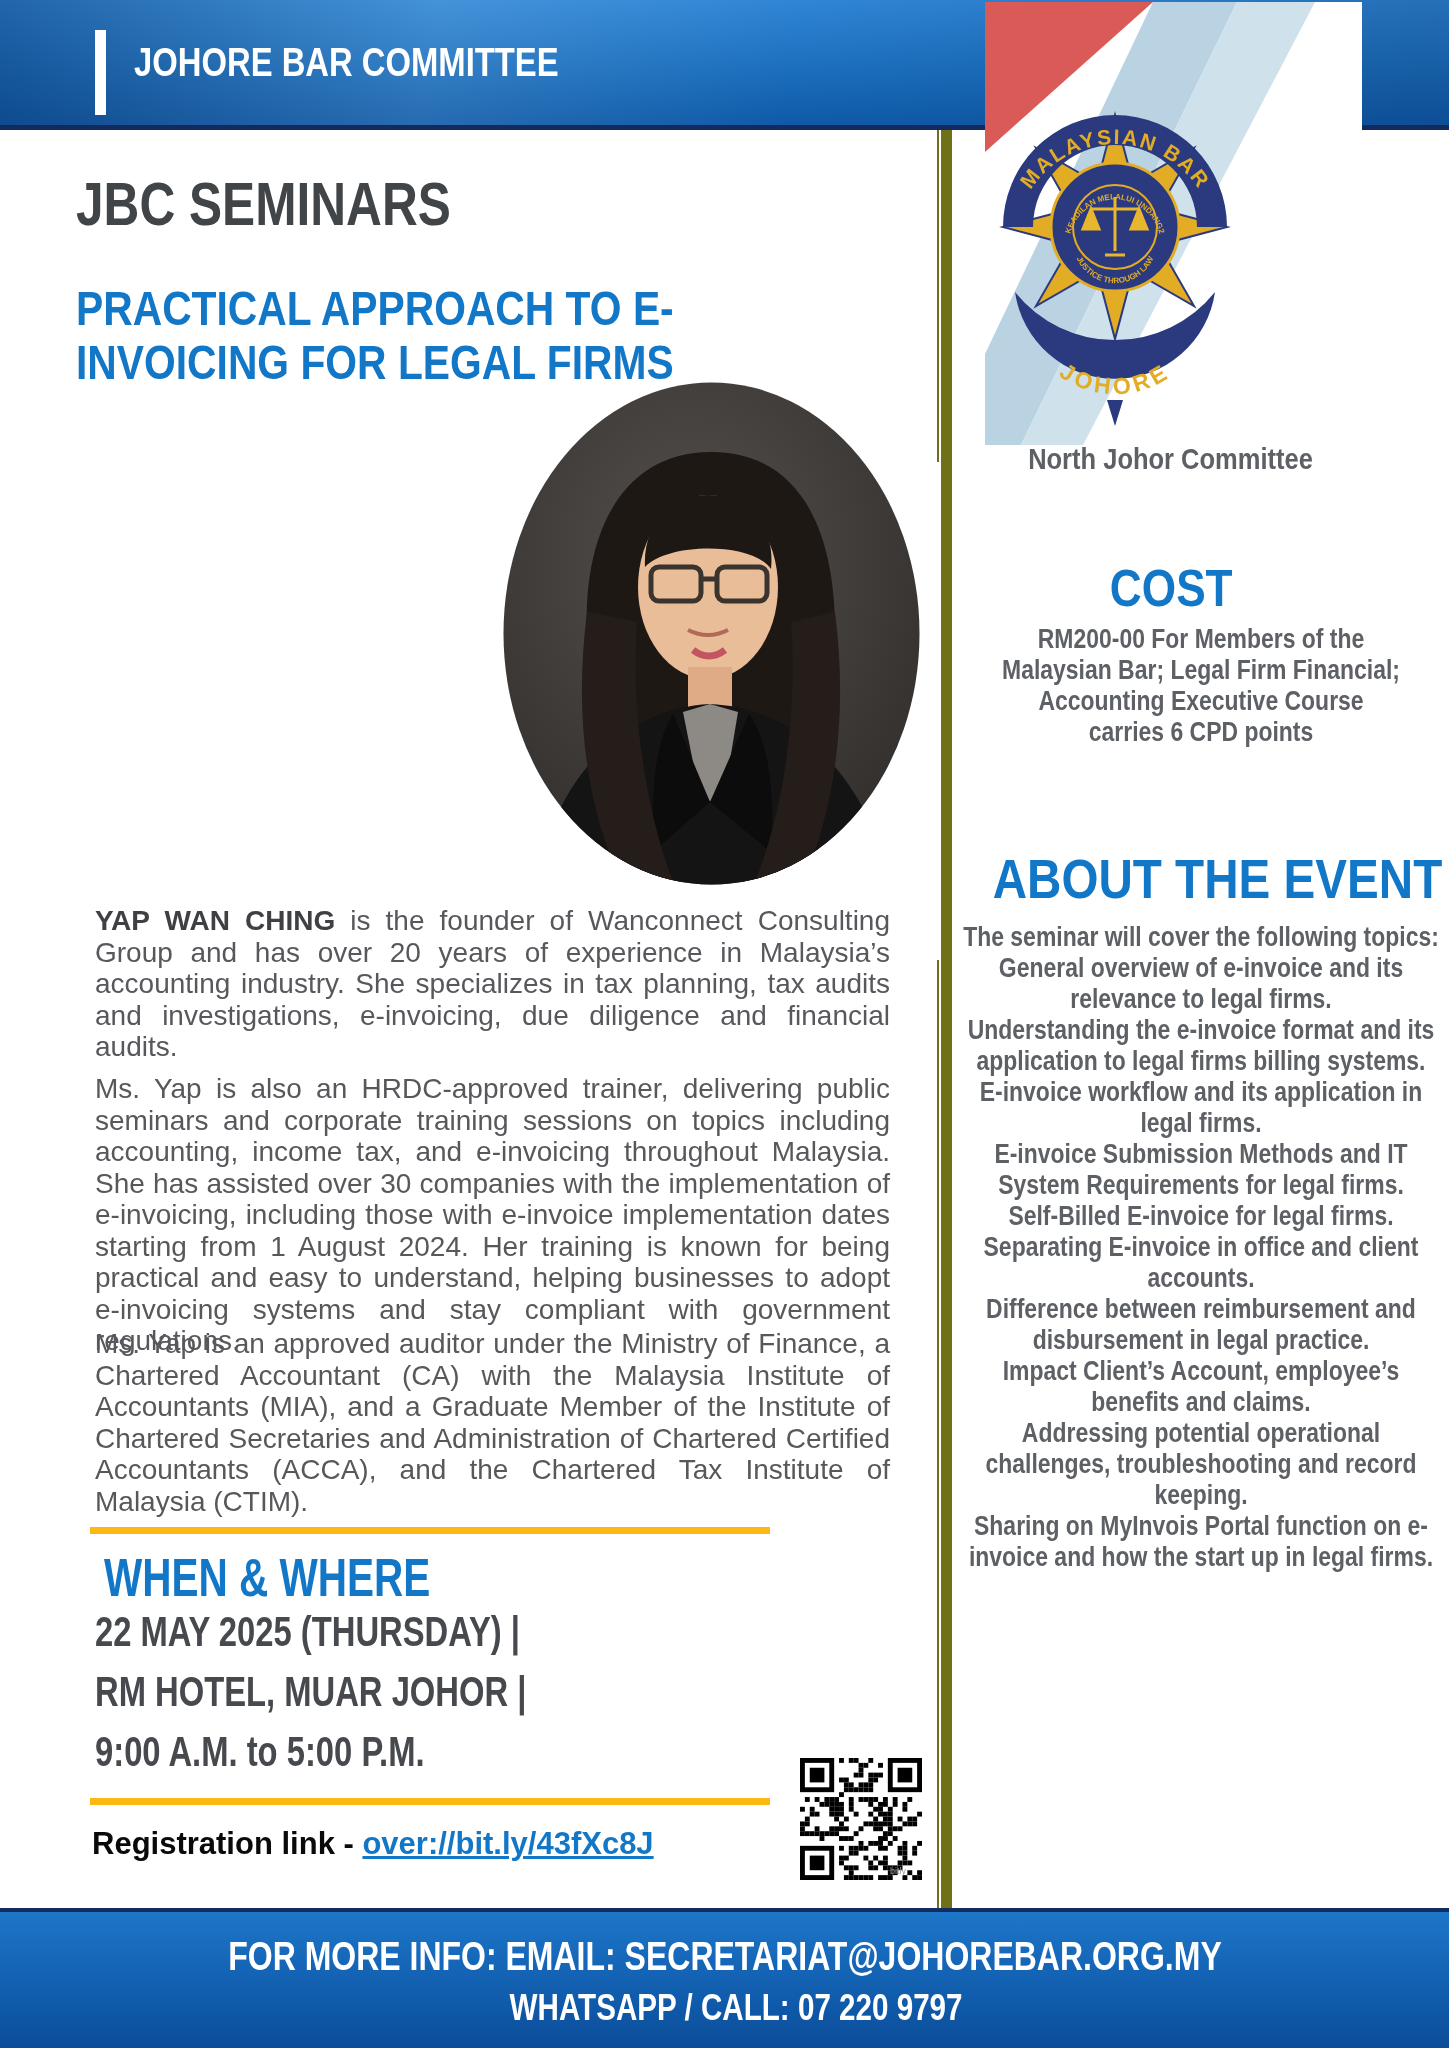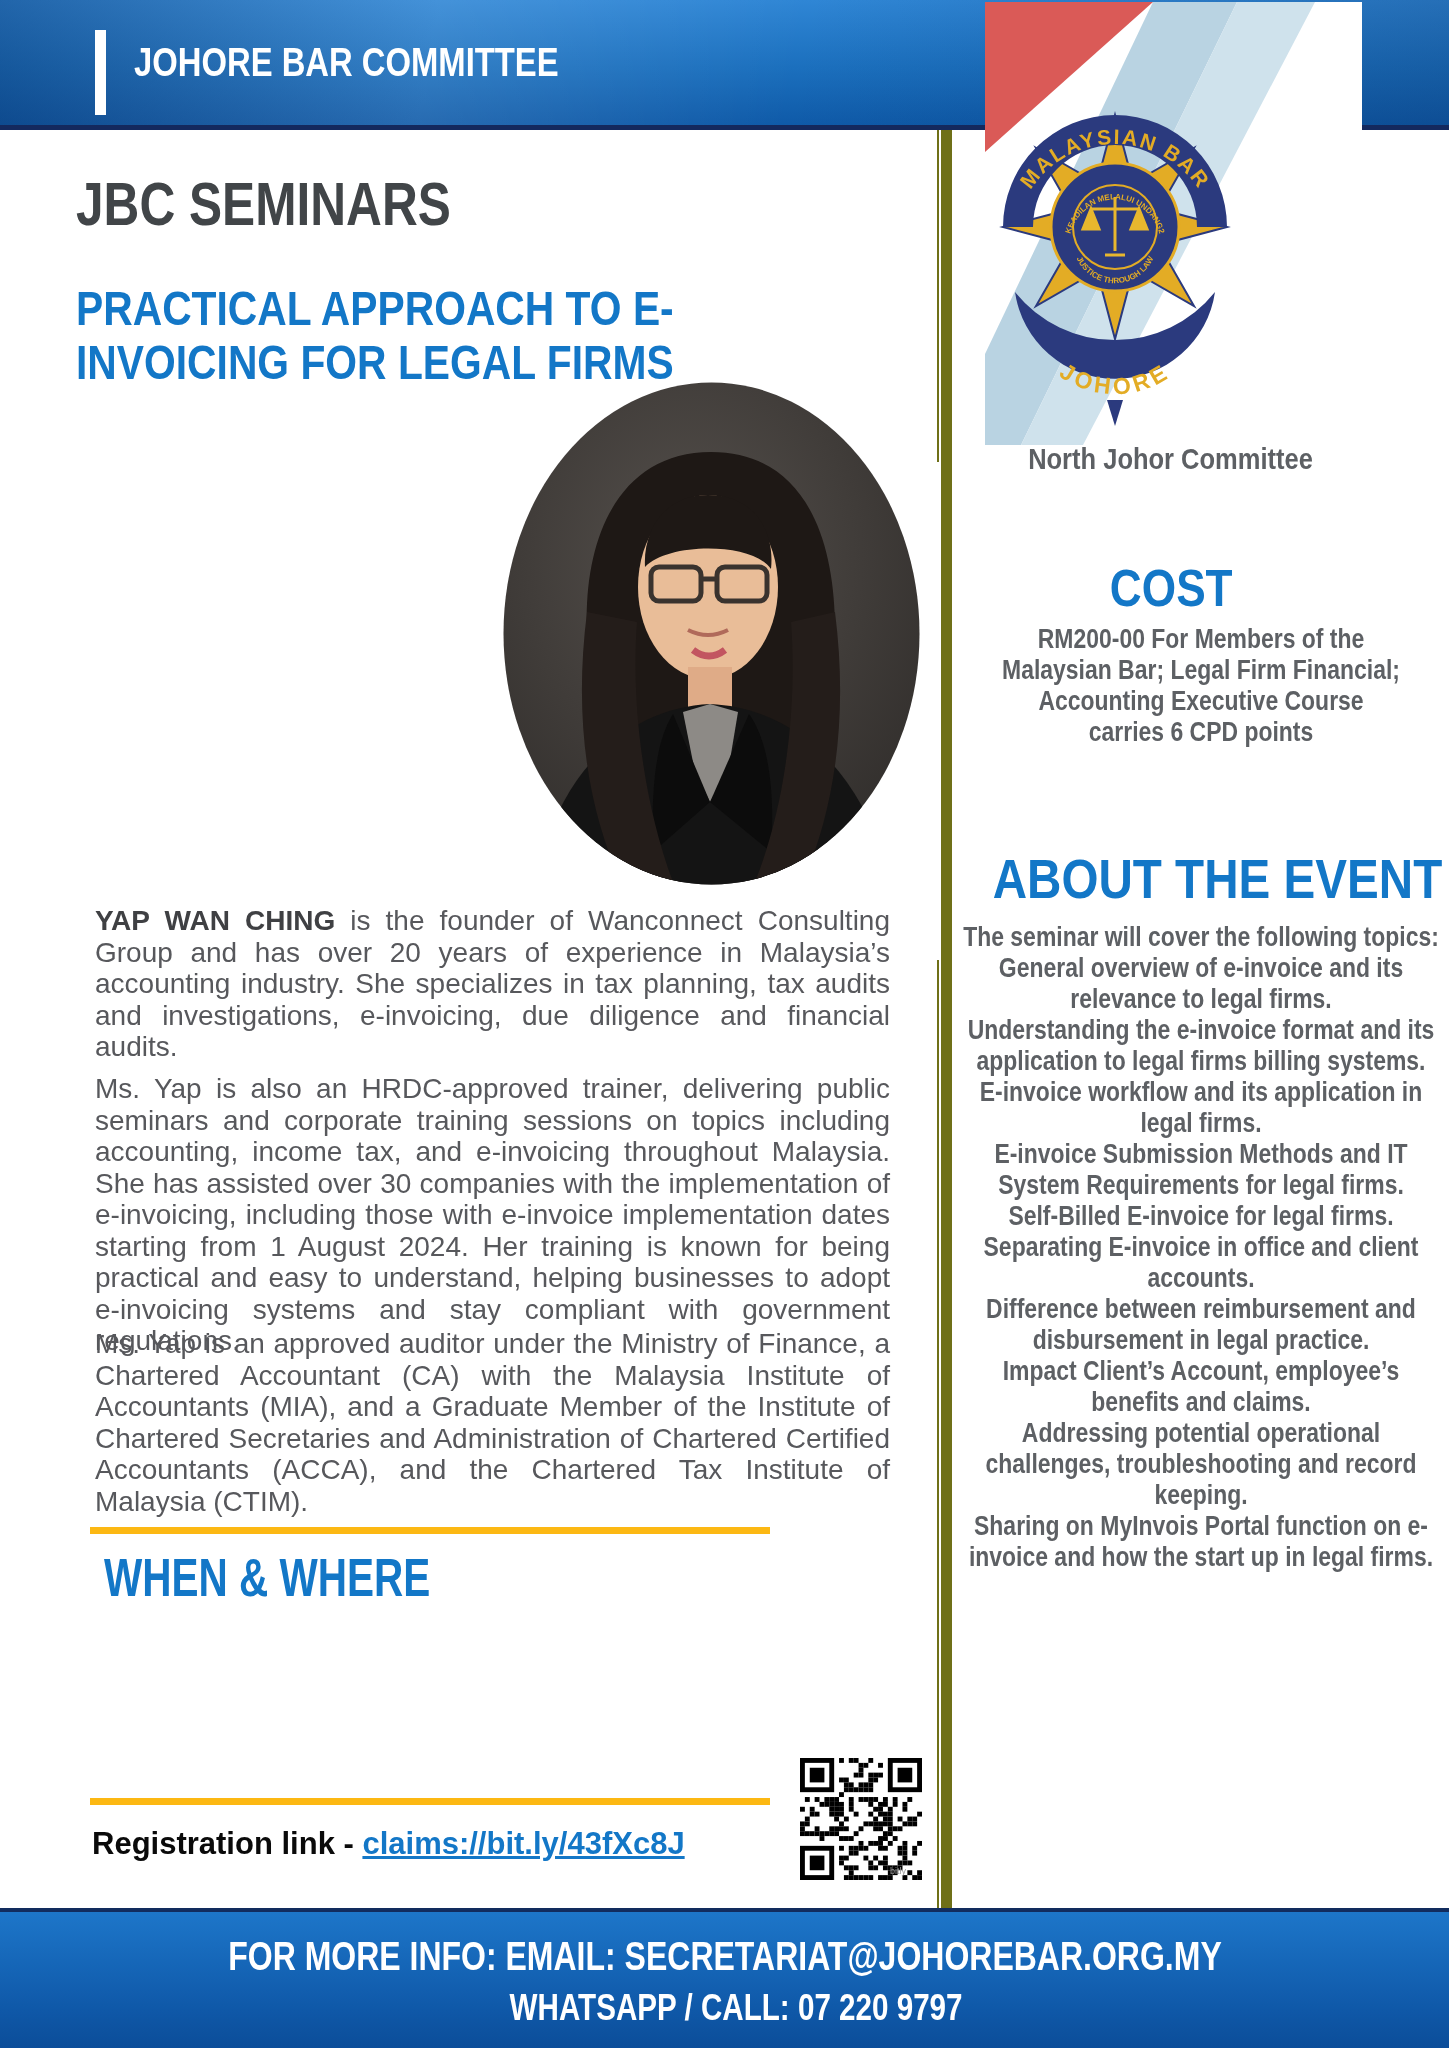--- a/index.html
+++ b/index.html
@@ -165,24 +165,29 @@
     <b>YAP WAN CHING</b>
     <span>is the founder of Wanconnect Consulting Group and has over 20 years of experience in Malaysia’s accounting industry. She specializes in tax planning, tax audits and investigations, e-invoicing, due diligence and financial audits.</span>
   </div>
   <div class="bio" style="top:1073px">Ms. Yap is also an HRDC-approved trainer, delivering public seminars and corporate training sessions on topics including accounting, income tax, and e-invoicing throughout Malaysia. She has assisted over 30 companies with the implementation of e-invoicing, including those with e-invoice implementation dates starting from 1 August 2024. Her training is known for being practical and easy to understand, helping businesses to adopt e-invoicing systems and stay compliant with government regulations.</div>
   <div class="bio" style="top:1328px">Ms. Yap is an approved auditor under the Ministry of Finance, a Chartered Accountant (CA) with the Malaysia Institute of Accountants (MIA), and a Graduate Member of the Institute of Chartered Secretaries and Administration of Chartered Certified Accountants (ACCA), and the Chartered Tax Institute of Malaysia (CTIM).</div>
 
   <div class="yline" style="top:1527px"></div>
   <div class="ww-head">
     <span class="condL" style="transform:scaleX(.75)">WHEN &amp; WHERE</span>
   </div>
+  <div class="ww-lines">
+    <div><span class="condL" style="transform:scaleX(.78)">22 MAY 2025 (THURSDAY) |</span></div>
+    <div><span class="condL" style="transform:scaleX(.78)">RM HOTEL, MUAR JOHOR |</span></div>
+    <div><span class="condL" style="transform:scaleX(.78)">9:00 A.M. to 5:00 P.M.</span></div>
+  </div>
   <div class="yline" style="top:1798px"></div>
 
   <div class="reg">
-    <span>Registration link - </span><a href="#">claims://bit.ly/43fXc8J</a>
+    <span>Registration link - </span><a href="#">over://bit.ly/43fXc8J</a>
   </div>
 
   <svg class="qr" id="qr-svg" viewBox="0 0 25 25">
       <rect x="0" y="0" width="25" height="25" fill="#fff"></rect>
       <rect x="0" y="0" width="7" height="7" fill="#000"></rect>
       <rect x="1" y="1" width="5" height="5" fill="#fff"></rect>
       <rect x="2" y="2" width="3" height="3" fill="#000"></rect>
       <rect x="18" y="0" width="7" height="7" fill="#000"></rect>
       <rect x="19" y="1" width="5" height="5" fill="#fff"></rect>
       <rect x="20" y="2" width="3" height="3" fill="#000"></rect>

